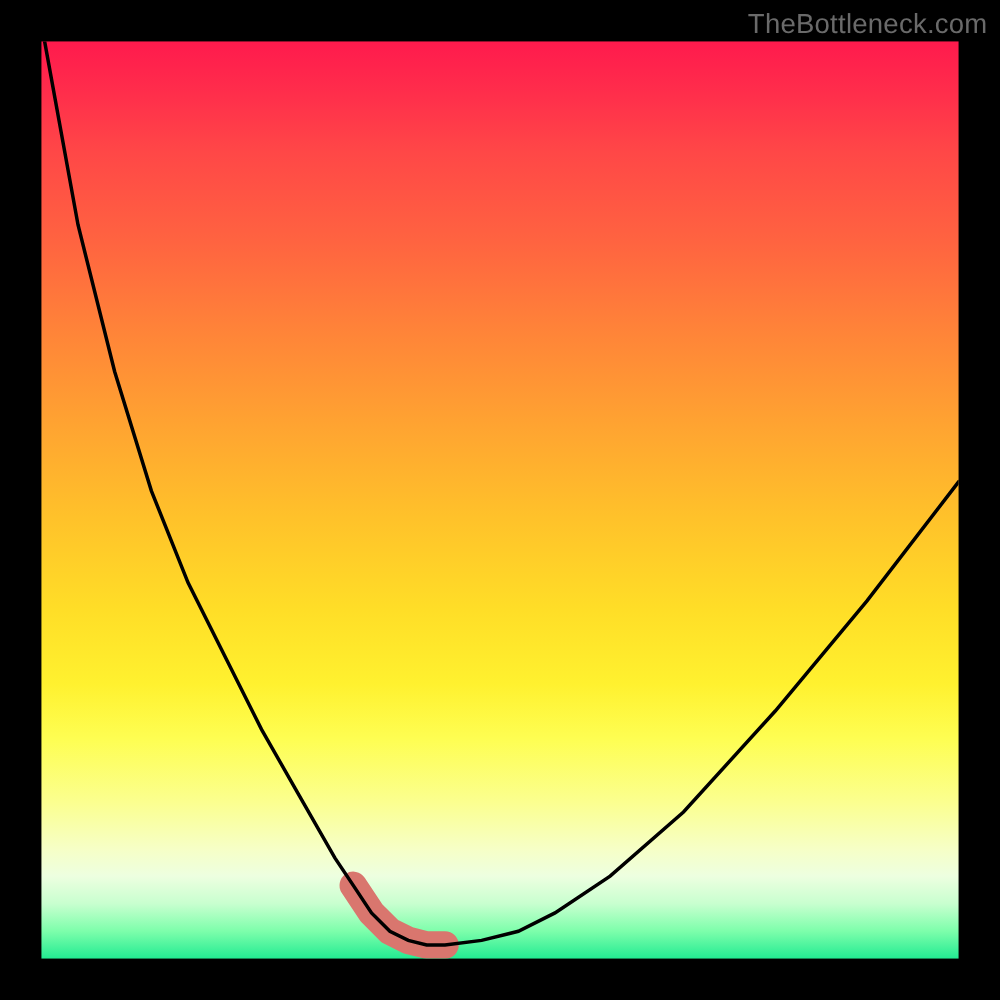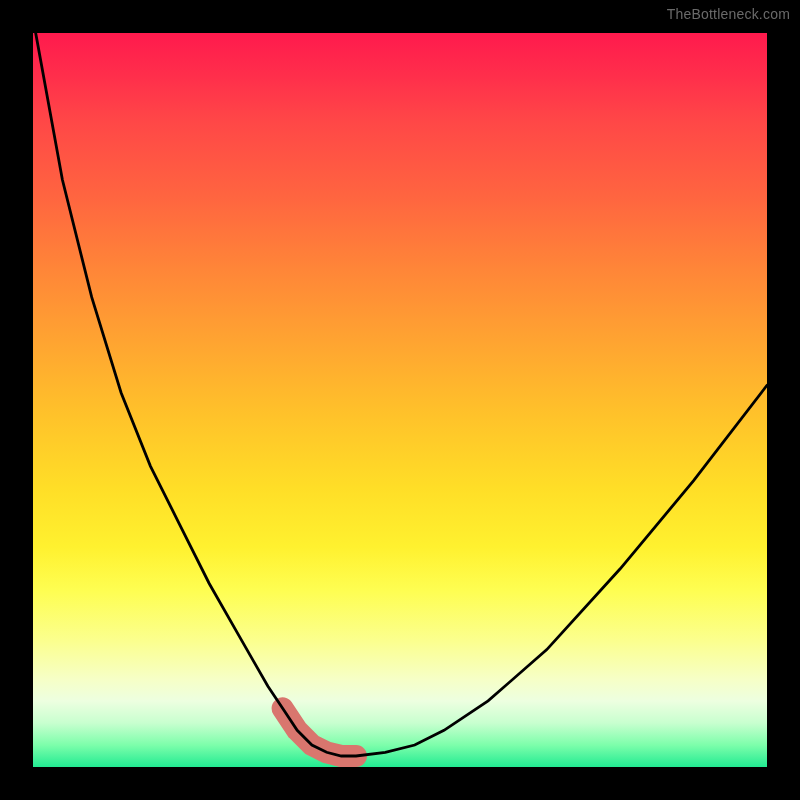--- a/index.html
+++ b/index.html
@@ -9,21 +9,21 @@
     background: #000;
     position: relative;
     overflow: hidden;
     font-family: Arial, Helvetica, sans-serif;
   }
   .watermark {
     position: absolute;
     top: 6px;
     right: 10px;
     color: #6a6a6a;
-    font-size: 14px;
+    font-size: 22px;
     font-weight: 500;
     letter-spacing: 0.2px;
     z-index: 10;
   }
   .frame {
     position: absolute;
     left: 33px;
     top: 33px;
     width: 734px;
     height: 734px;

